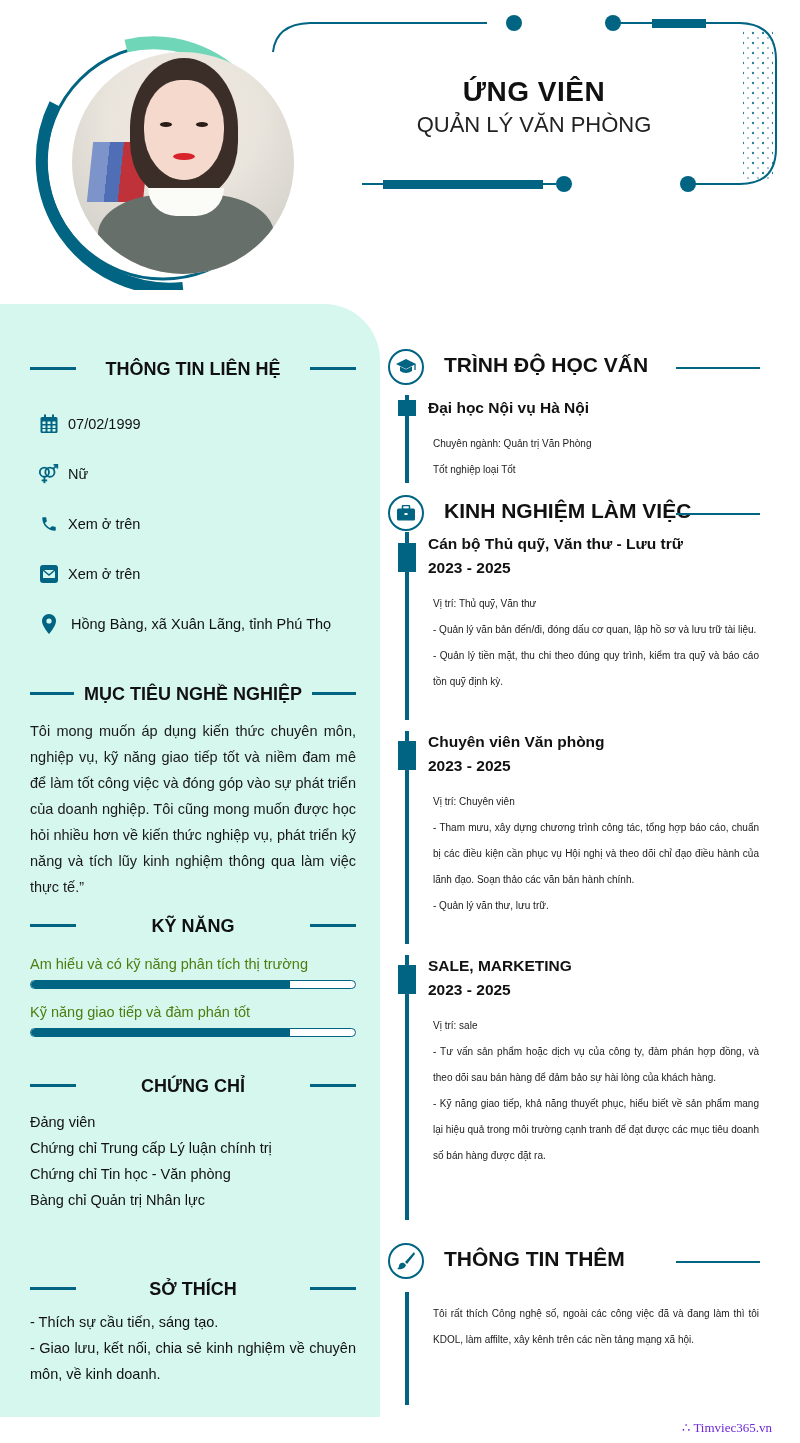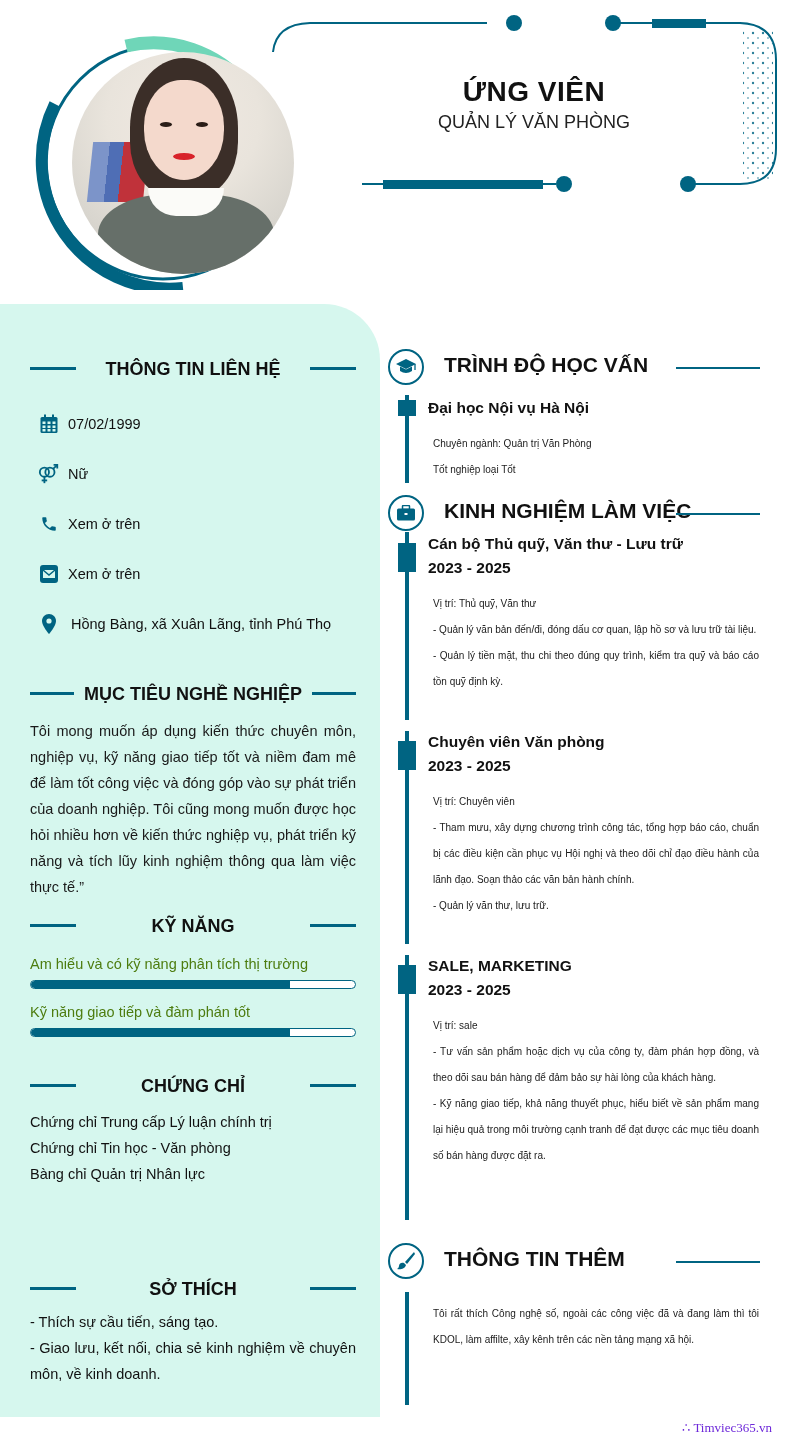--- a/index.html
+++ b/index.html
@@ -18,21 +18,21 @@
   .photo .face { position:absolute; left:72px; top:28px; width:80px; height:100px; border-radius:46% 46% 50% 50%; background:#f4d9cc; }
   .photo .lips { position:absolute; left:101px; top:101px; width:22px; height:7px; border-radius:50%; background:#d8232a; }
   .photo .eye1, .photo .eye2 { position:absolute; top:70px; width:12px; height:5px; border-radius:50%; background:#2a1d17; }
   .photo .eye1 { left:88px; } .photo .eye2 { left:124px; }
   .photo .body { position:absolute; left:26px; top:142px; width:176px; height:100px; border-radius:40% 40% 0 0; background:#666f69; }
   .photo .collar { position:absolute; left:76px; top:136px; width:76px; height:28px; border-radius:0 0 40px 40px; background:#fbfbf8; }
   .photo .files { position:absolute; left:18px; top:90px; width:56px; height:60px; background:linear-gradient(90deg,#7c94c9 0 30%,#4f6eb5 30% 55%,#c0323a 55% 100%); transform:skewX(-6deg); }
 
   .title-block { position: absolute; left: 360px; top: 60px; width: 348px; text-align: center; margin-top: 16px; }
   .name { font-size: 28px; font-weight: bold; color: #111; letter-spacing: 0.5px; }
-  .job { font-size: 18px; color: #222; margin-top: 4px; }
+  .job { font-size: 22px; color: #222; margin-top: 4px; }
   .frame { position: absolute; left: 0; top: 0; }
 
   
   .left-panel {
     position: absolute; left: 0; top: 304px; width: 380px; height: 1113px;
     background: #d6f7ee; border-top-right-radius: 56px;
   }
   .ls-head { position: absolute; left: 30px; width: 326px; height: 24px; }
   .ls-head .bar-l, .ls-head .bar-r { position: absolute; top: 10px; width: 46px; height: 3px; background: #006482; }
   .ls-head .bar-l { left: 0; } .ls-head .bar-r { right: 0; }
@@ -213,20 +213,21 @@
       <div class="fill" style="width:80%"></div>
     </div>
 </div>
 
 <div class="ls-head" style="top:1074px">
   <div class="bar-l"></div>
     <div class="bar-r"></div>
   <div class="txt"><span>CHỨNG CHỈ</span></div>
 </div>
 <div class="list" style="top:1109px">
+  <div>Đảng viên</div>
   <div>Chứng chỉ Trung cấp Lý luận chính trị</div>
   <div>Chứng chỉ Tin học - Văn phòng</div>
   <div>Bàng chỉ Quản trị Nhân lực</div>
 </div>
 
 <div class="ls-head" style="top:1277px">
   <div class="bar-l"></div>
     <div class="bar-r"></div>
   <div class="txt"><span>SỞ THÍCH</span></div>
 </div>

